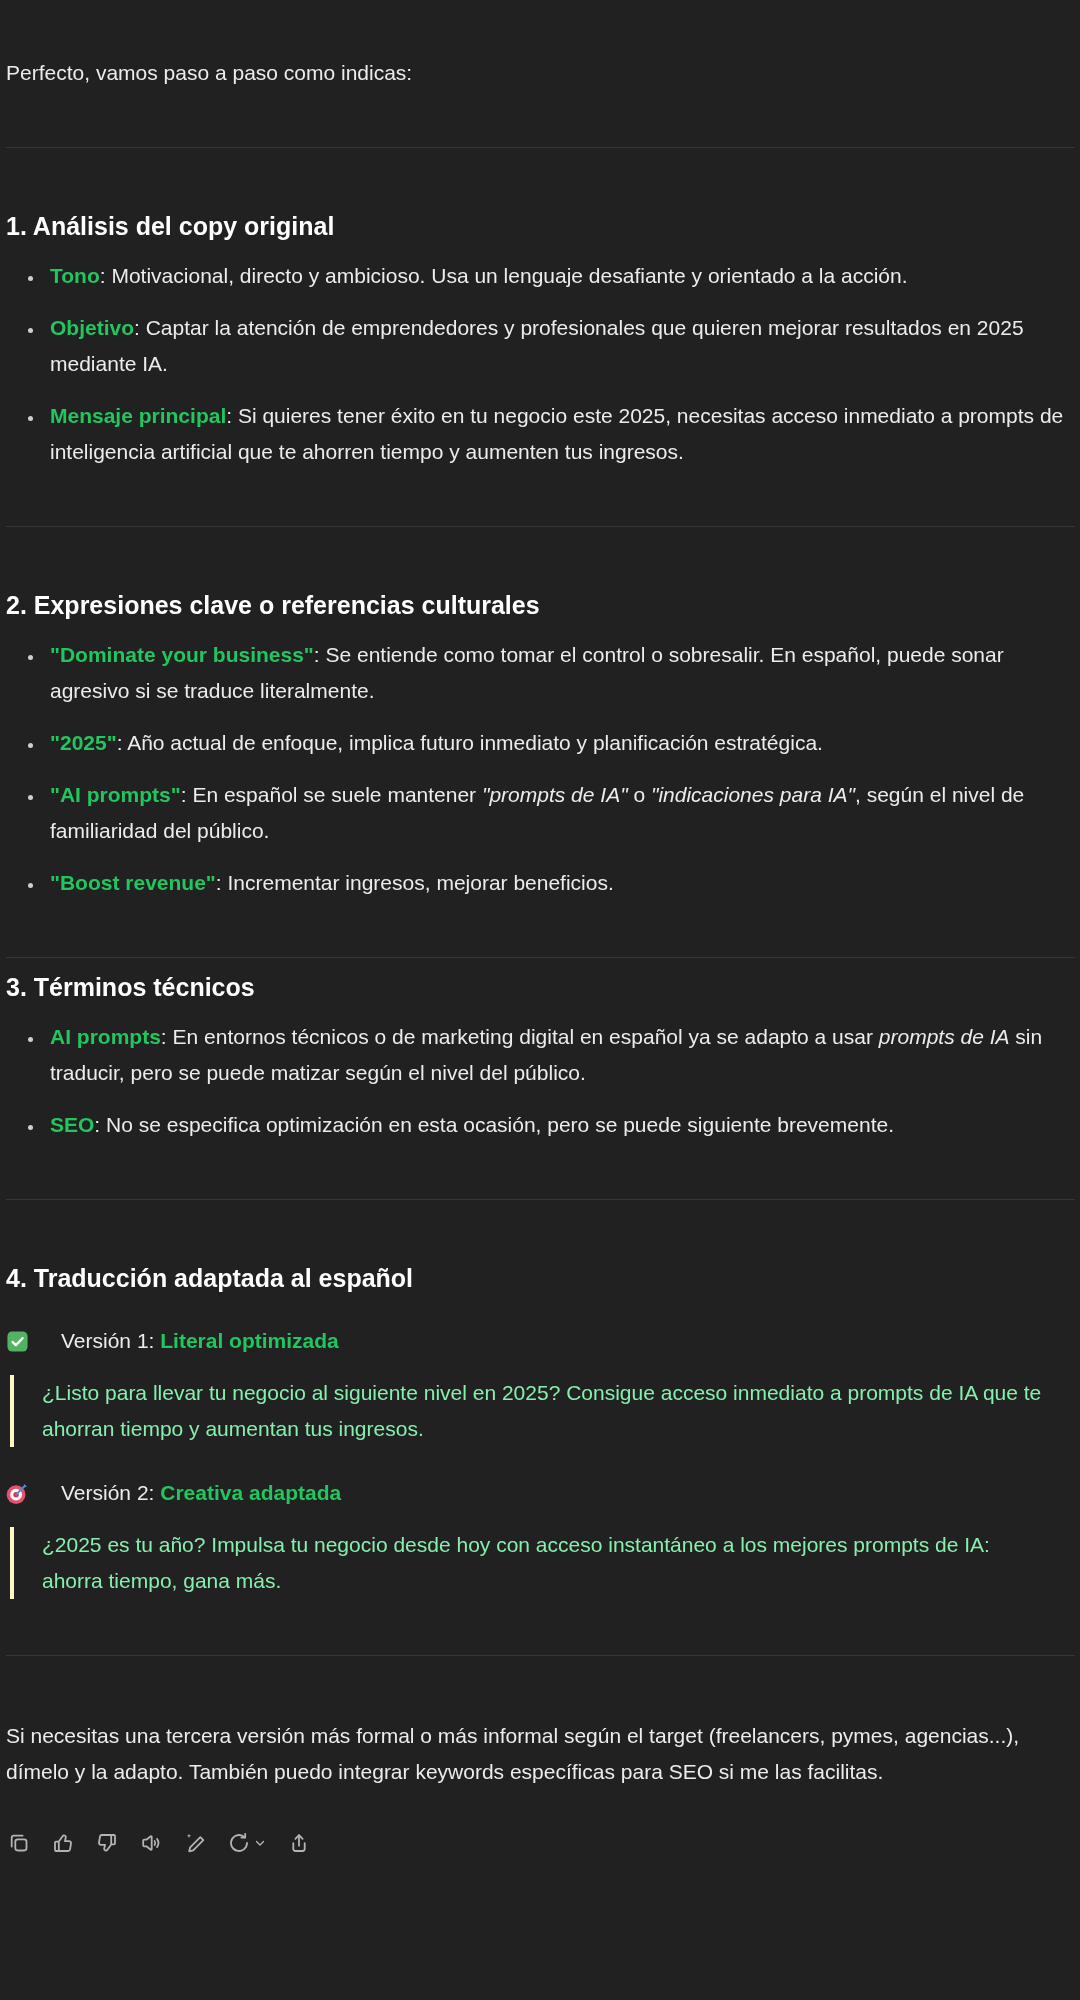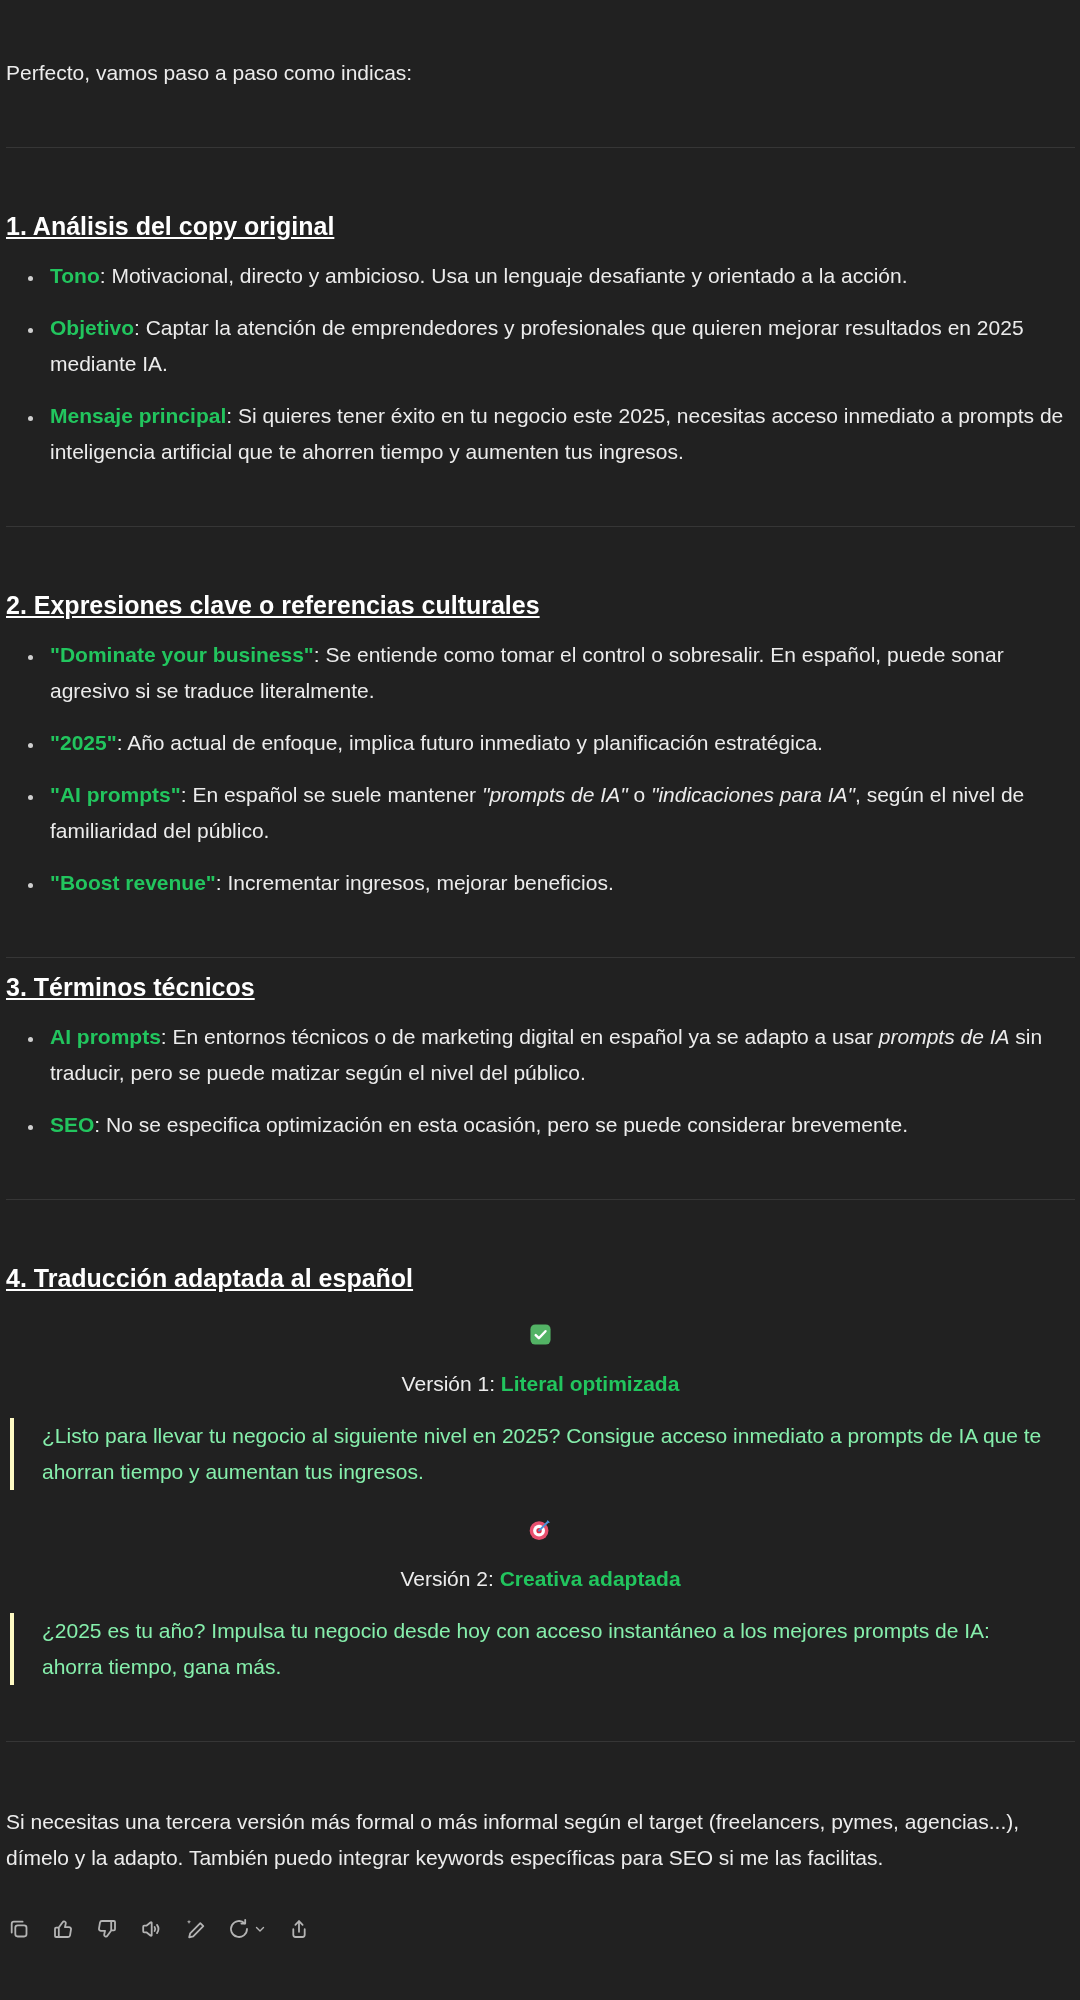--- a/index.html
+++ b/index.html
@@ -10,27 +10,26 @@
     font-family:"Liberation Sans","DejaVu Sans",sans-serif;
     font-size:21px;line-height:36px;
   }
   p{margin:0;}
   strong{font-weight:700;color:#22c55e;}
   em{font-style:italic;}
   hr.divider{border:none;border-top:1px solid #363636;margin:56px 0 0;}
   h3.section-heading{
     margin:61px 0 0;font-size:25px;line-height:34px;font-weight:700;color:#fff;
     font-family:"Liberation Sans","DejaVu Sans",sans-serif;
-    text-decoration:underline;
   }
   h3.section-heading.tight{margin-top:12px;}
   ul.bullet-list{margin:15px 0 0;padding:0 0 0 38px;list-style:disc outside;}
   ul.bullet-list li{margin:0 0 16px;padding-left:6px;line-height:36px;}
   ul.bullet-list li::marker{color:#cfcfcf;font-size:0.72em;}
-  .version-line{margin:28px 0 0;display:flex;align-items:center;gap:20px;line-height:36px;flex-direction:column;}
+  .version-line{margin:28px 0 0;display:flex;align-items:center;gap:32px;line-height:36px;}
   .version-line .emoji{flex:0 0 auto;display:inline-flex;}
   blockquote.quote{
     margin:16px 0 0 4px;border-left:4px solid #fef9c3;
     padding:0 24px 0 28px;line-height:36px;color:#86efac;
   }
   .closing{margin:62px 0 0;}
   .actions{margin:36px 0 0 -4px;display:flex;align-items:center;gap:10px;color:#b4b4b4;}
   .action-btn{
     display:inline-flex;align-items:center;justify-content:center;gap:2px;
     background:none;border:none;padding:5px;border-radius:8px;color:#b4b4b4;cursor:pointer;
@@ -61,21 +60,21 @@
     <li><strong>"2025"</strong><span>: Año actual de enfoque, implica futuro inmediato y planificación estratégica.</span></li>
     <li><strong>"AI prompts"</strong><span>: En español se suele mantener </span><em>"prompts de IA"</em><span> o </span><em>"indicaciones para IA"</em><span>, según el nivel de familiaridad del público.</span></li>
     <li><strong>"Boost revenue"</strong><span>: Incrementar ingresos, mejorar beneficios.</span></li>
   </ul>
 
   <hr class="divider">
 
   <h3 class="section-heading tight">3. Términos técnicos</h3>
   <ul class="bullet-list">
     <li><strong>AI prompts</strong><span>: En entornos técnicos o de marketing digital en español ya se adapto a usar </span><em>prompts de IA</em><span> sin traducir, pero se puede matizar según el nivel del público.</span></li>
-    <li><strong>SEO</strong><span>: No se especifica optimización en esta ocasión, pero se puede considerar brevemente.</span></li>
+    <li><strong>SEO</strong><span>: No se especifica optimización en esta ocasión, pero se puede siguiente brevemente.</span></li>
   </ul>
 
   <hr class="divider">
 
   <h3 class="section-heading">4. Traducción adaptada al español</h3>
 
   <p class="version-line">
     <span class="emoji">
       <svg width="23" height="23" viewBox="0 0 24 24" aria-hidden="true">
         <rect x="1.5" y="1.5" width="21" height="21" rx="5" fill="#53b365"></rect>

